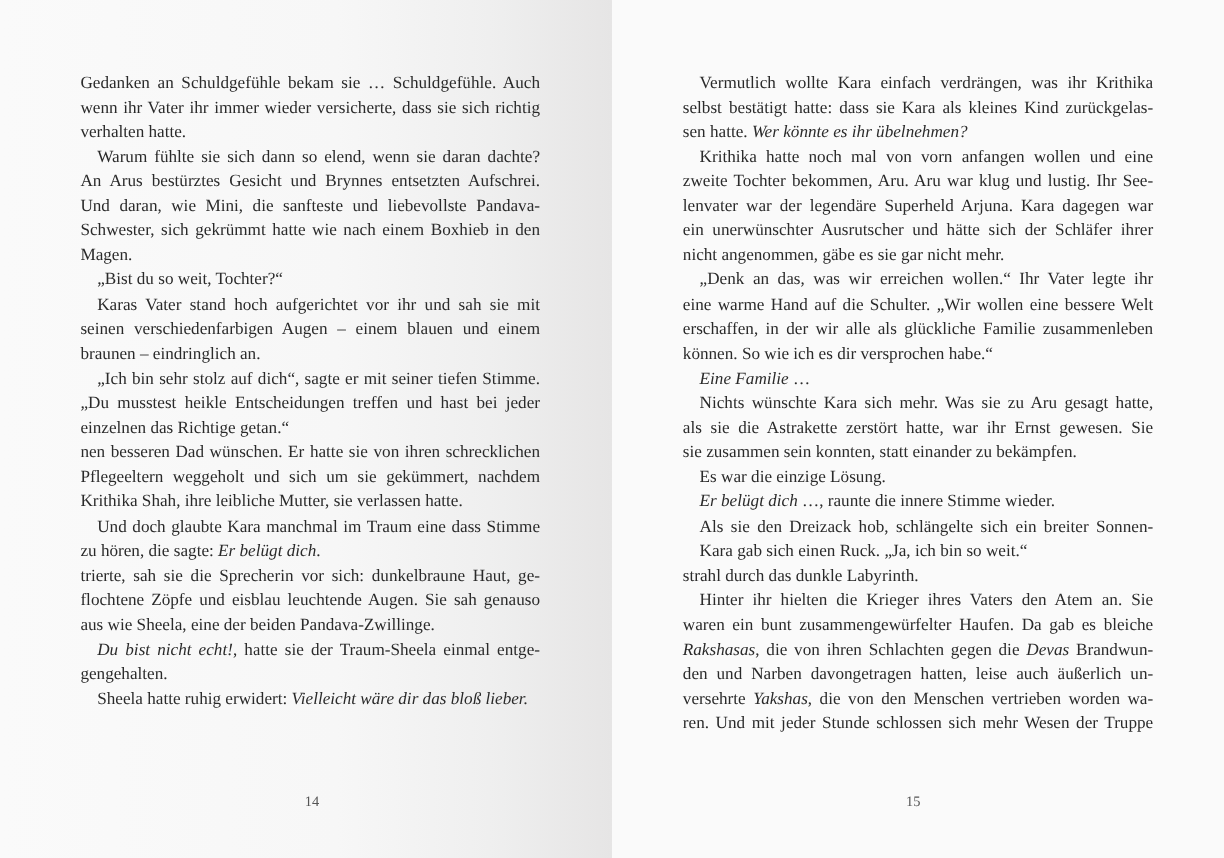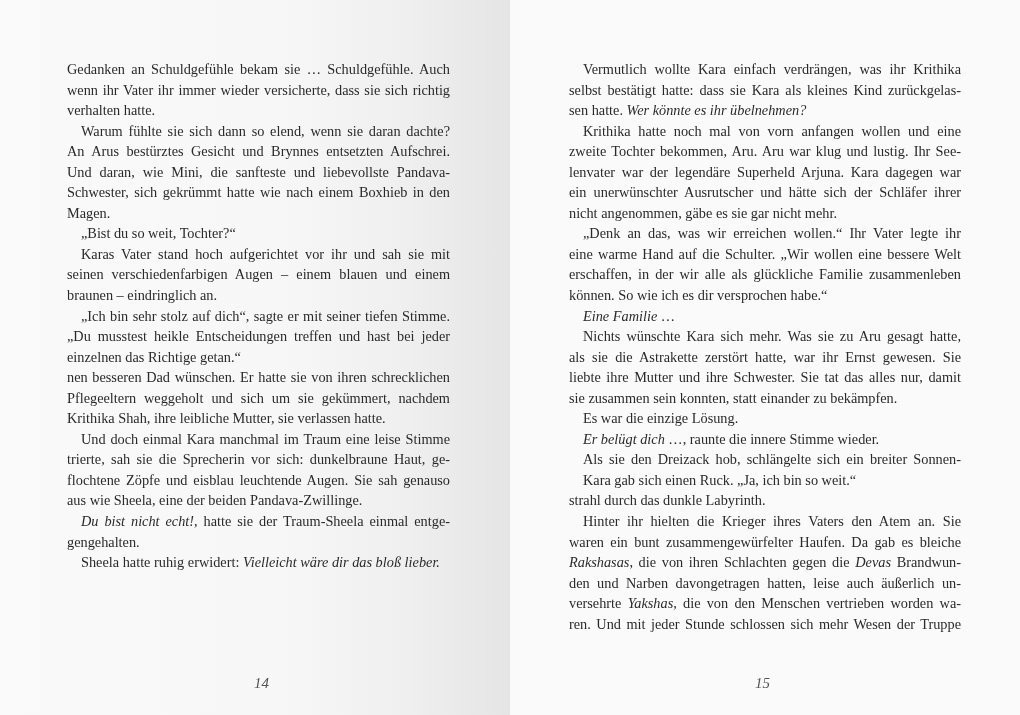--- a/index.html
+++ b/index.html
@@ -30,24 +30,23 @@
     text-align: justify;
     hyphens: none;
   }
   .page-left .text-block { left: 67px; }
   .page-right .text-block { left: 59px; width: 392px; }
   .line { display: block; text-align: justify; text-align-last: justify; white-space: nowrap; }
   .line.last { text-align-last: left; }
   .line.indent { padding-left: 14px; }
   .folio {
     position: absolute;
-    top: 675px;
+    top: 661px;
     font-family: "Liberation Serif", "DejaVu Serif", serif;
-    font-style: italic;
-    font-size: 15px;
+    font-size: 12px;
     color: #555;
   }
   .page-left .folio { left: 254px; }
   .page-right .folio { left: 755px; left: 245px; }
   .it { font-style: italic; }
 </style>
 </head>
 <body>
 
 <div class="spread">
@@ -64,21 +63,22 @@
         <span class="line indent last"><span>„Bist du so weit, Tochter?“</span></span>
         <span class="line indent"><span>Karas Vater stand hoch aufgerichtet vor ihr und sah sie mit</span></span>
         <span class="line"><span>seinen verschiedenfarbigen Augen – einem blauen und einem</span></span>
         <span class="line last"><span>braunen – eindringlich an.</span></span>
         <span class="line indent"><span>„Ich bin sehr stolz auf dich“, sagte er mit seiner tiefen Stimme.</span></span>
         <span class="line"><span>„Du musstest heikle Entscheidungen treffen und hast bei jeder</span></span>
         <span class="line last"><span>einzelnen das Richtige getan.“</span></span>
         <span class="line"><span>nen besseren Dad wünschen. Er hatte sie von ihren schrecklichen</span></span>
         <span class="line"><span>Pflegeeltern weggeholt und sich um sie gekümmert, nachdem</span></span>
         <span class="line last"><span>Krithika Shah, ihre leibliche Mutter, sie verlassen hatte.</span></span>
-        <span class="line indent"><span>Und doch einmal Kara manchmal im Traum eine leise Stimme</span></span>
+        <span class="line indent"><span>Und doch glaubte Kara manchmal im Traum eine dass Stimme</span></span>
+        <span class="line last"><span>zu hören, die sagte: </span><span class="it">Er belügt dich</span><span>.</span></span>
         <span class="line"><span>trierte, sah sie die Sprecherin vor sich: dunkelbraune Haut, ge-</span></span>
         <span class="line"><span>flochtene Zöpfe und eisblau leuchtende Augen. Sie sah genauso</span></span>
         <span class="line last"><span>aus wie Sheela, eine der beiden Pandava-Zwillinge.</span></span>
         <span class="line indent"><span class="it">Du bist nicht echt!</span><span>, hatte sie der Traum-Sheela einmal entge-</span></span>
         <span class="line last"><span>gengehalten.</span></span>
         <span class="line indent last"><span>Sheela hatte ruhig erwidert: </span><span class="it">Vielleicht wäre dir das bloß lieber.</span></span>
       </div>
     <div class="folio">14</div>
   </div>
   <div class="page page-right">
@@ -91,21 +91,20 @@
         <span class="line"><span>lenvater war der legendäre Superheld Arjuna. Kara dagegen war</span></span>
         <span class="line"><span>ein unerwünschter Ausrutscher und hätte sich der Schläfer ihrer</span></span>
         <span class="line last"><span>nicht angenommen, gäbe es sie gar nicht mehr.</span></span>
         <span class="line indent"><span>„Denk an das, was wir erreichen wollen.“ Ihr Vater legte ihr</span></span>
         <span class="line"><span>eine warme Hand auf die Schulter. „Wir wollen eine bessere Welt</span></span>
         <span class="line"><span>erschaffen, in der wir alle als glückliche Familie zusammenleben</span></span>
         <span class="line last"><span>können. So wie ich es dir versprochen habe.“</span></span>
         <span class="line indent last"><span class="it">Eine Familie</span><span> …</span></span>
         <span class="line indent"><span>Nichts wünschte Kara sich mehr. Was sie zu Aru gesagt hatte,</span></span>
         <span class="line"><span>als sie die Astrakette zerstört hatte, war ihr Ernst gewesen. Sie</span></span>
-        <span class="line"><span>liebte ihre Mutter und ihre Schwester. Sie tat das alles nur, damit</span></span>
         <span class="line last"><span>sie zusammen sein konnten, statt einander zu bekämpfen.</span></span>
         <span class="line indent last"><span>Es war die einzige Lösung.</span></span>
         <span class="line indent last"><span class="it">Er belügt dich</span><span> …, raunte die innere Stimme wieder.</span></span>
         <span class="line indent"><span>Als sie den Dreizack hob, schlängelte sich ein breiter Sonnen-</span></span>
         <span class="line indent last"><span>Kara gab sich einen Ruck. „Ja, ich bin so weit.“</span></span>
         <span class="line last"><span>strahl durch das dunkle Labyrinth.</span></span>
         <span class="line indent"><span>Hinter ihr hielten die Krieger ihres Vaters den Atem an. Sie</span></span>
         <span class="line"><span>waren ein bunt zusammengewürfelter Haufen. Da gab es bleiche</span></span>
         <span class="line"><span class="it">Rakshasas</span><span>, die von ihren Schlachten gegen die </span><span class="it">Devas</span><span> Brandwun-</span></span>
         <span class="line"><span>den und Narben davongetragen hatten, leise auch äußerlich un-</span></span>

